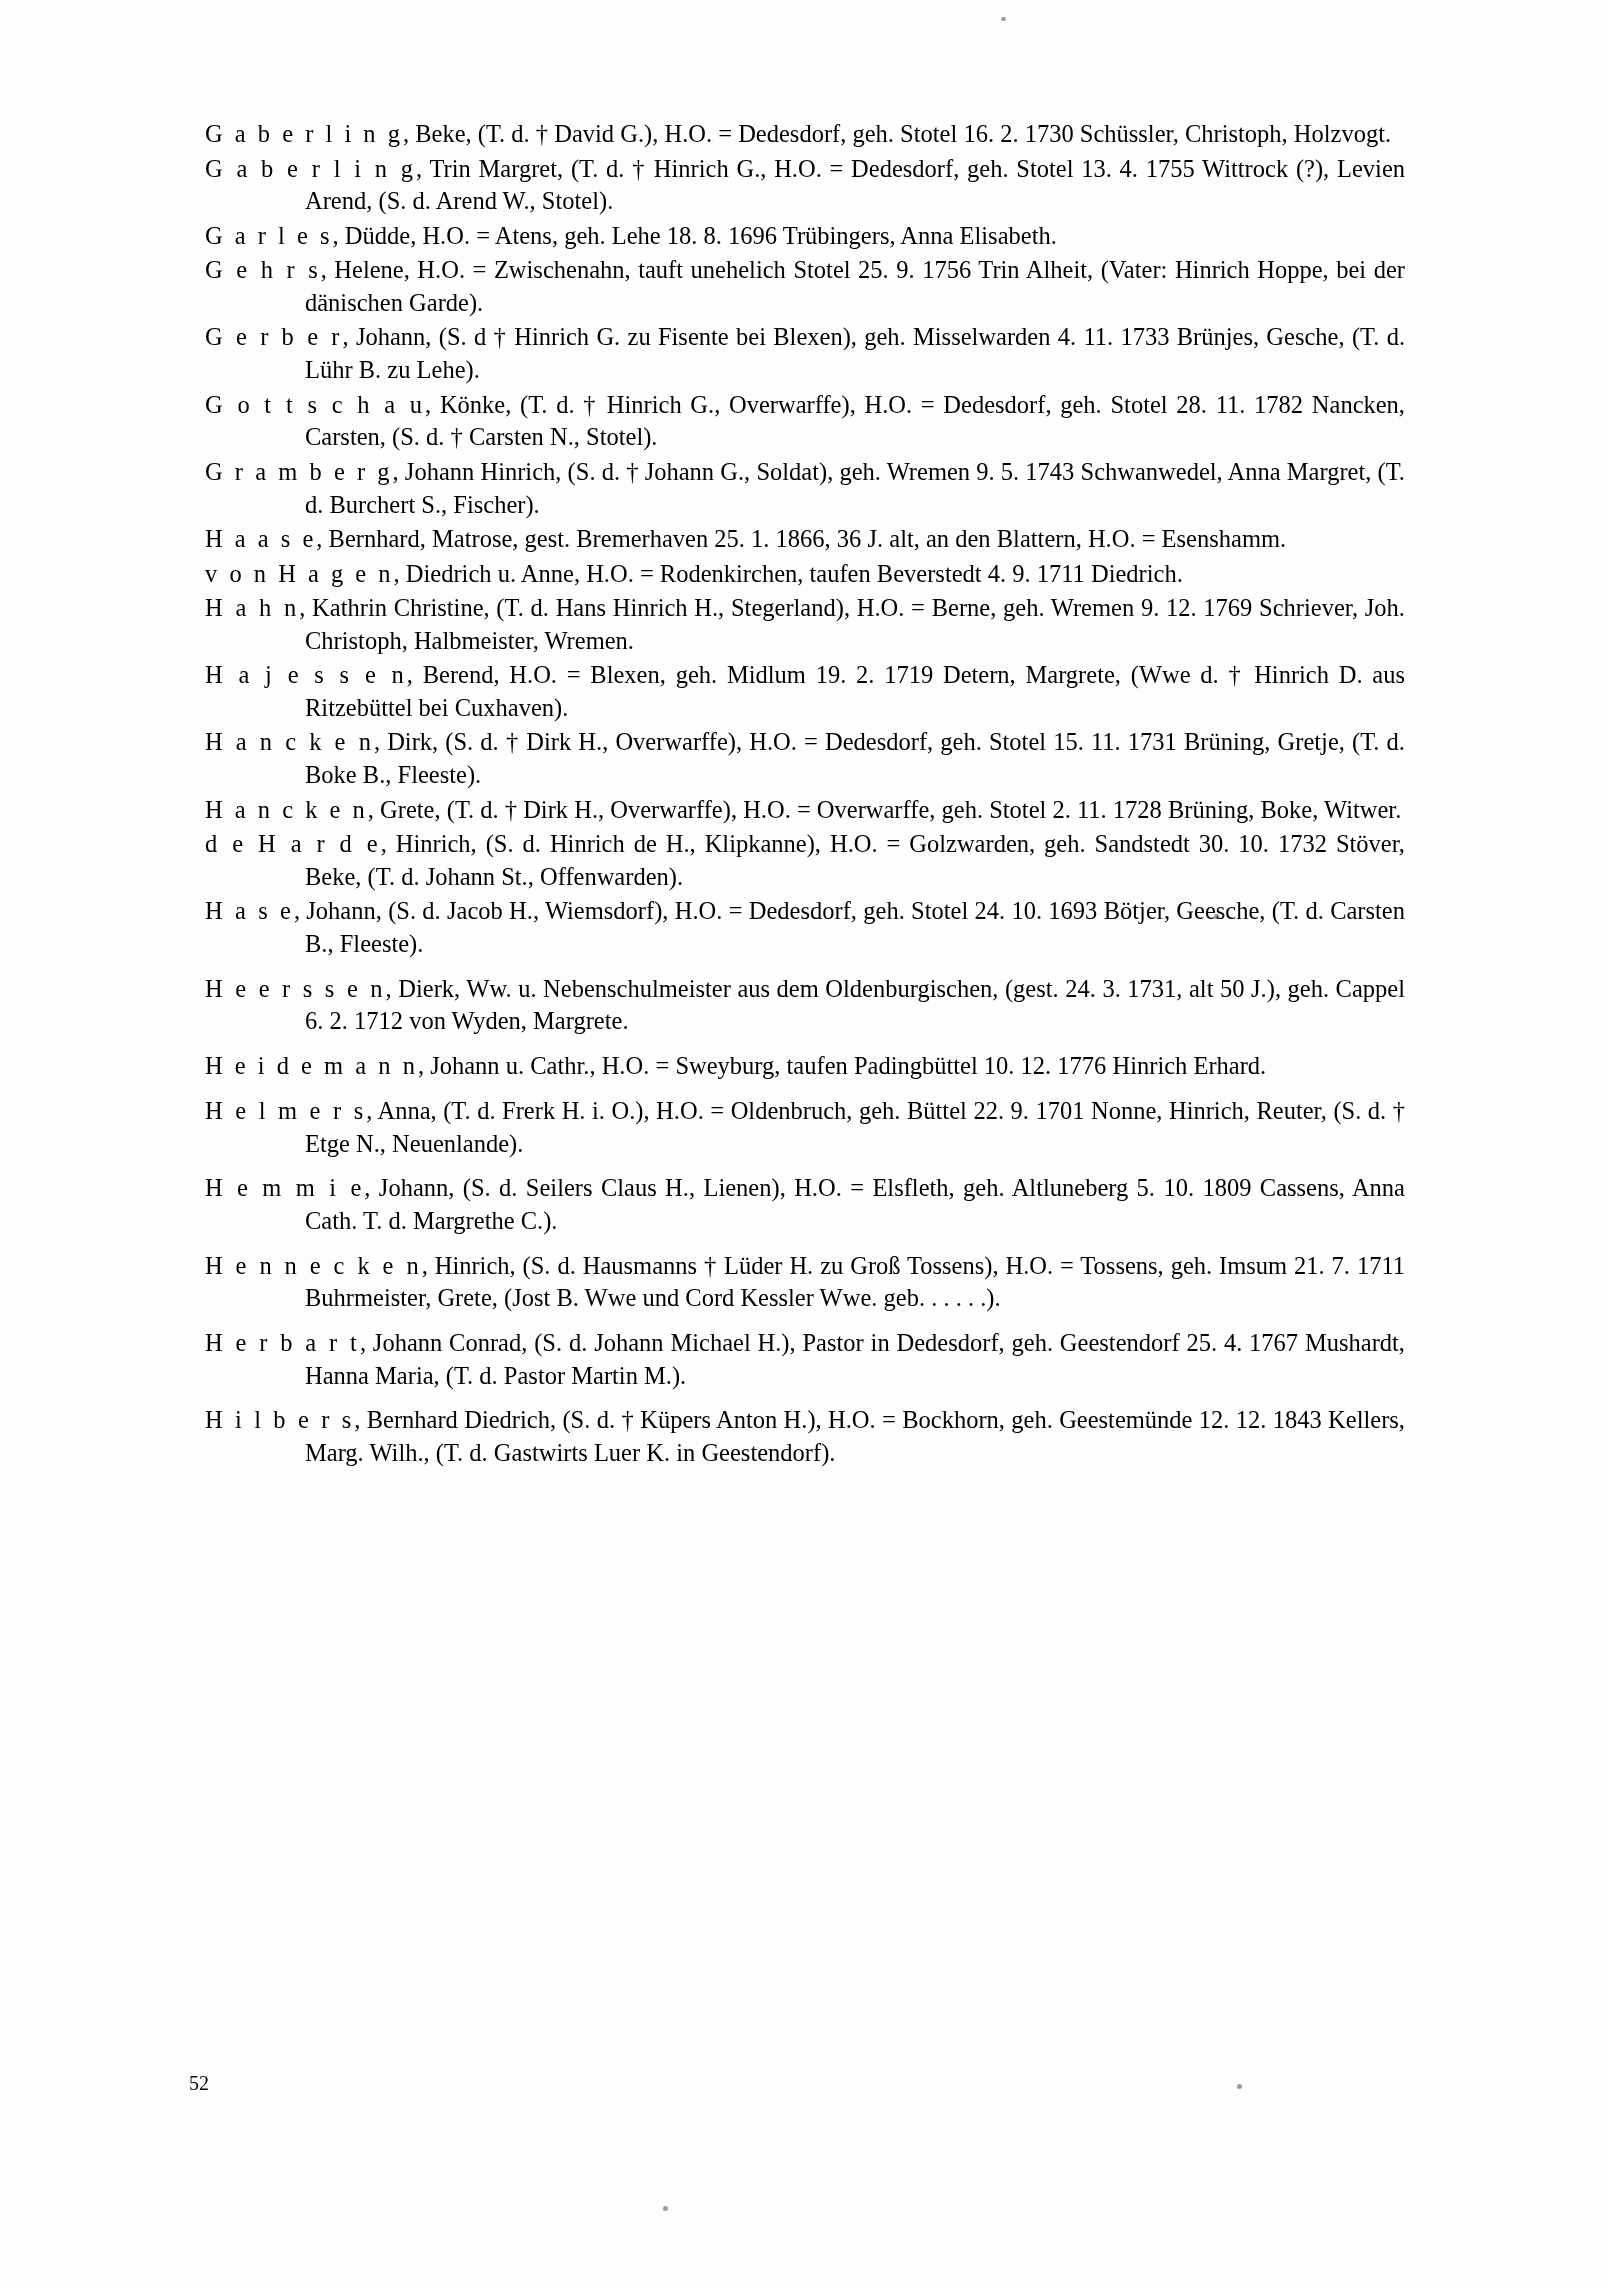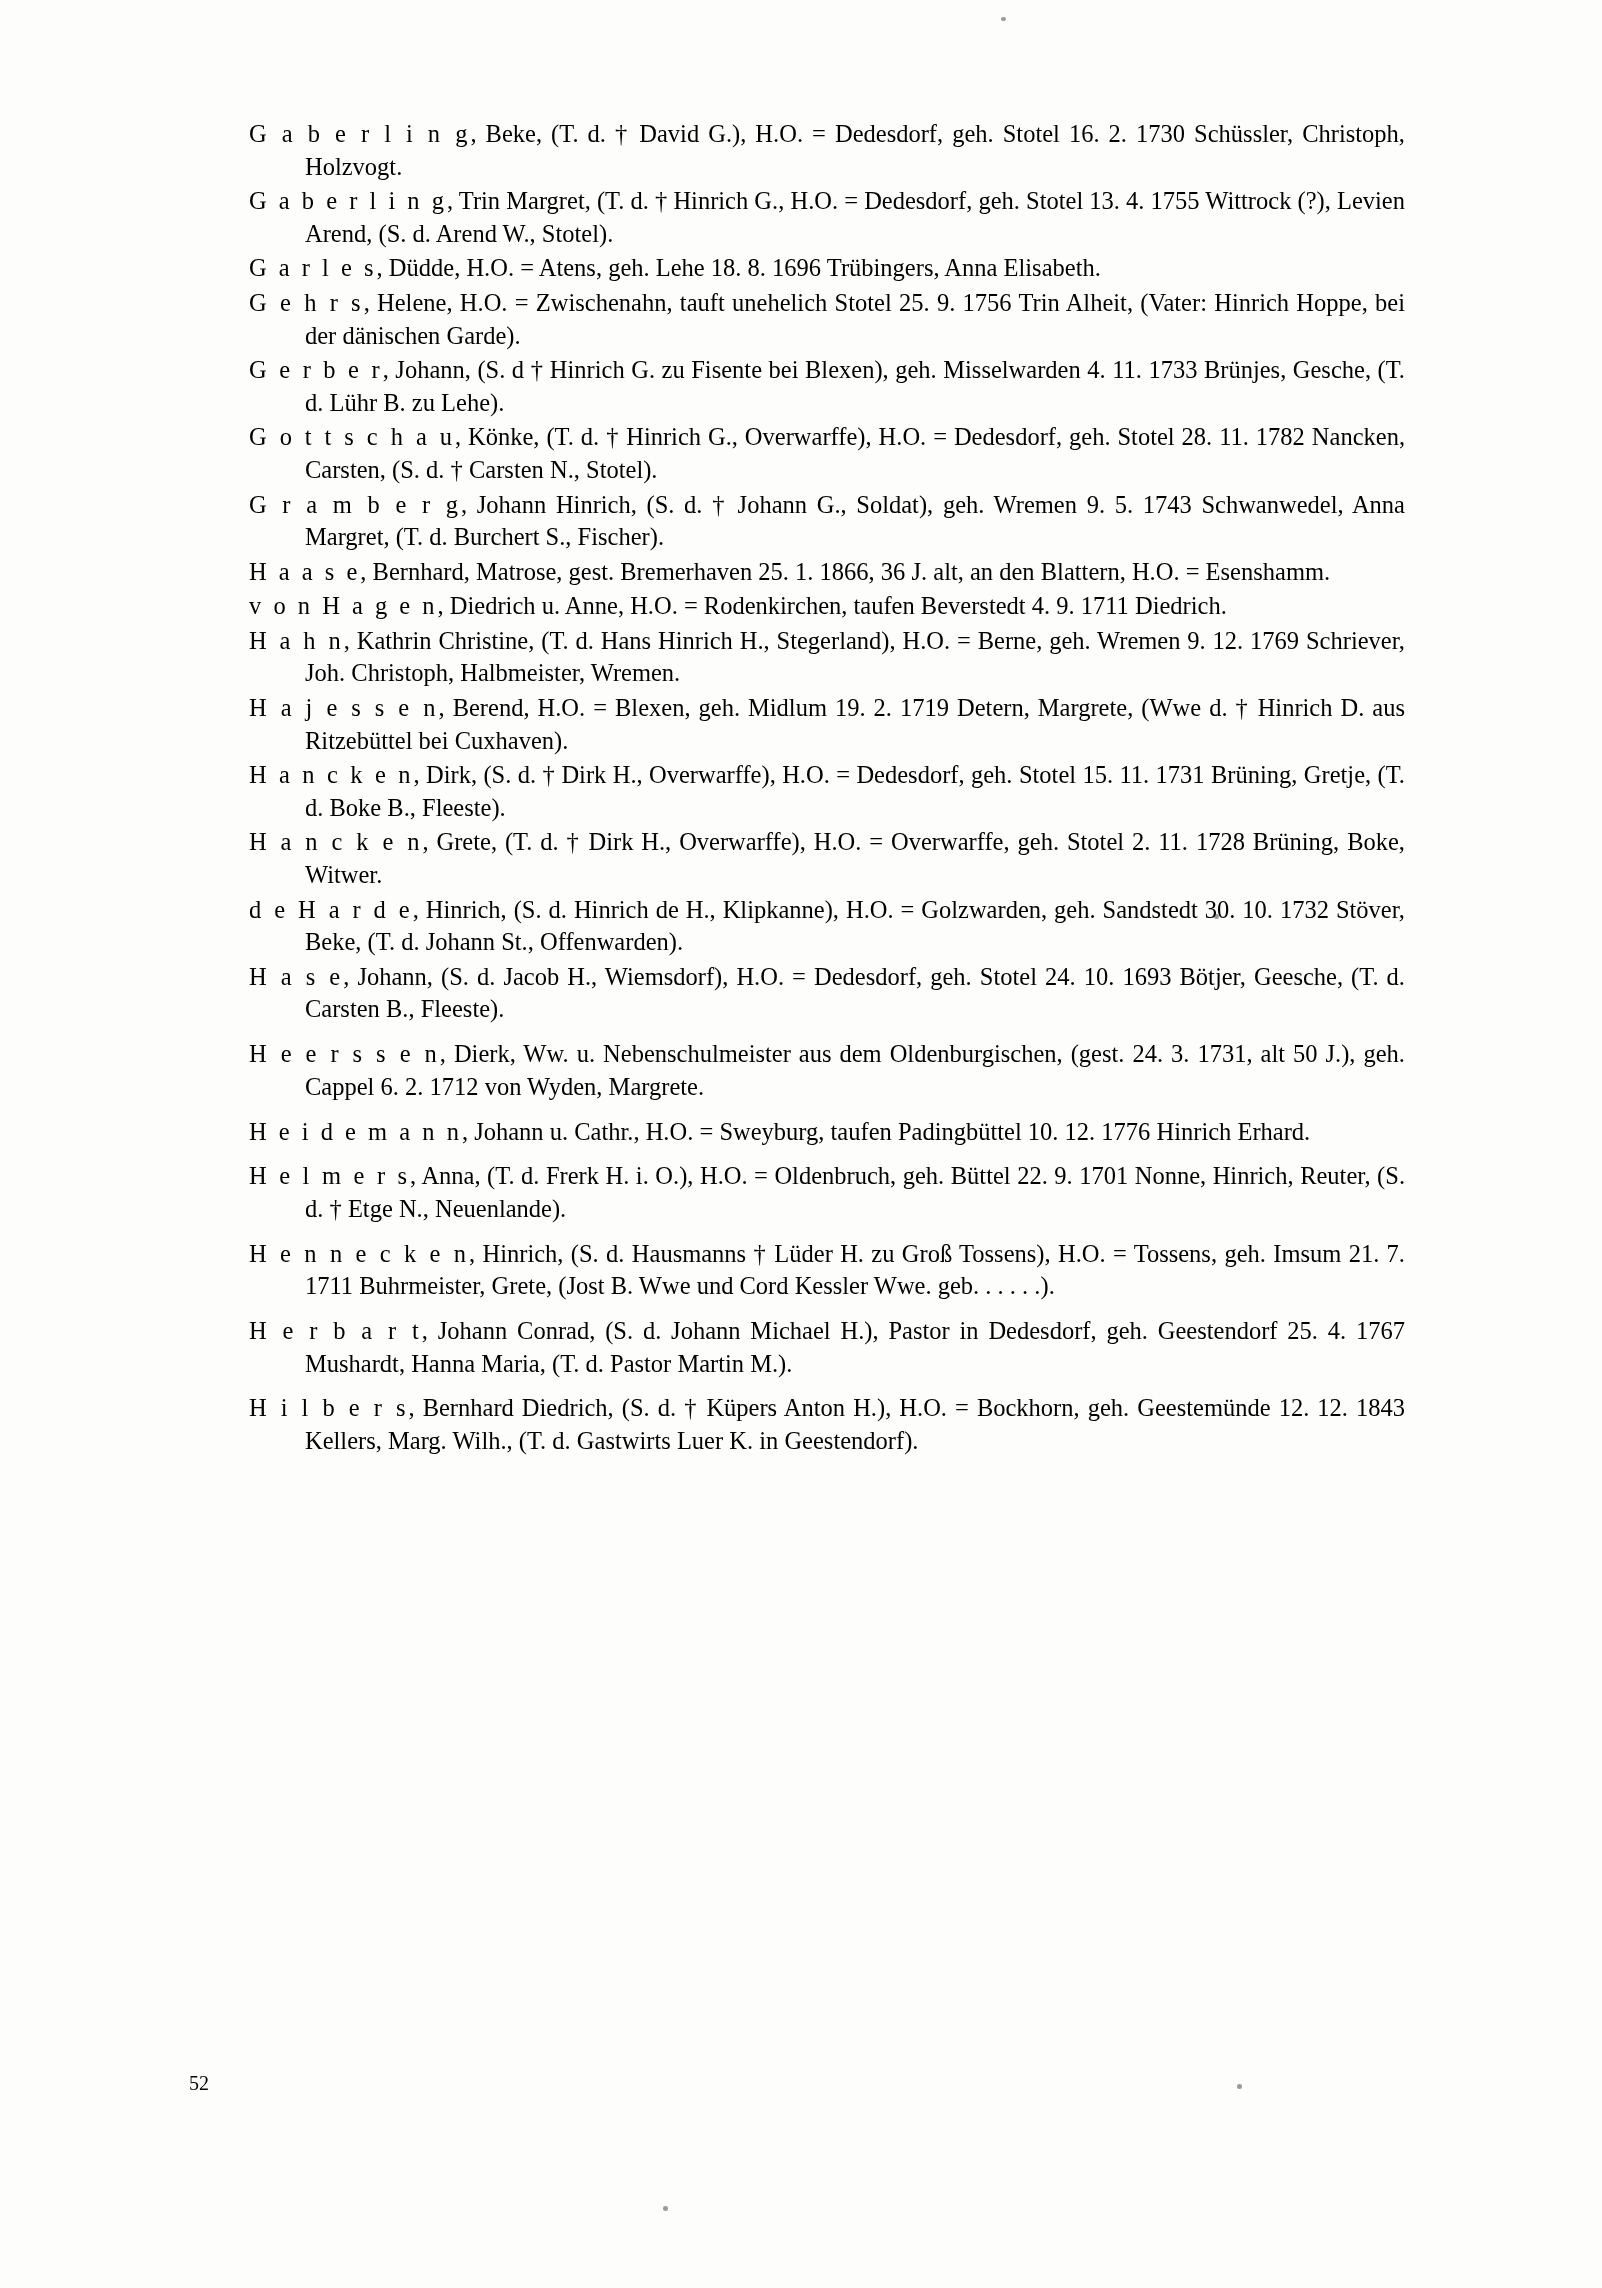--- a/index.html
+++ b/index.html
@@ -30,21 +30,20 @@
     margin: 0 0 1.8px 0;
     padding-left: 100px;
     text-indent: -100px;
     hyphens: manual;
   }
   .entry.gap {
     margin-top: 12px;
   }
   .headword {
     letter-spacing: 3px;
-    margin-left: 44px;
   }
   .page-number {
     position: absolute;
     left: 189px;
     top: 2072px;
     font-size: 20px;
     font-family: "Liberation Serif", "DejaVu Serif", serif;
   }
   .speck {
     position: absolute;
@@ -98,20 +97,21 @@
     <p class="entry"><span class="headword">d e   H a r d e</span><span>, Hinrich, (S. d. Hinrich de H., Klipkanne), H.O. = Golzwarden, geh. Sandstedt 30. 10. 1732 Stöver, Beke, (T. d. Johann St., Offenwarden).</span></p>
 
     <p class="entry"><span class="headword">H a s e</span><span>, Johann, (S. d. Jacob H., Wiemsdorf), H.O. = Dedesdorf, geh. Stotel 24. 10. 1693 Bötjer, Geesche, (T. d. Carsten B., Fleeste).</span></p>
 
     <p class="entry gap"><span class="headword">H e e r s s e n</span><span>, Dierk, Ww. u. Nebenschulmeister aus dem Oldenburgischen, (gest. 24. 3. 1731, alt 50 J.), geh. Cappel 6. 2. 1712 von Wyden, Margrete.</span></p>
 
     <p class="entry gap"><span class="headword">H e i d e m a n n</span><span>, Johann u. Cathr., H.O. = Sweyburg, taufen Padingbüttel 10. 12. 1776 Hinrich Erhard.</span></p>
 
     <p class="entry gap"><span class="headword">H e l m e r s</span><span>, Anna, (T. d. Frerk H. i. O.), H.O. = Oldenbruch, geh. Büttel 22. 9. 1701 Nonne, Hinrich, Reuter, (S. d. † Etge N., Neuenlande).</span></p>
 
+    <p class="entry gap"><span class="headword">H e m m i e</span><span>, Johann, (S. d. Seilers Claus H., Lienen), H.O. = Elsfleth, geh. Altluneberg 5. 10. 1809 Cassens, Anna Cath. T. d. Margrethe C.).</span></p>
 
     <p class="entry gap"><span class="headword">H e n n e c k e n</span><span>, Hinrich, (S. d. Hausmanns † Lüder H. zu Groß Tossens), H.O. = Tossens, geh. Imsum 21. 7. 1711 Buhrmeister, Grete, (Jost B. Wwe und Cord Kessler Wwe. geb. . . . . .).</span></p>
 
     <p class="entry gap"><span class="headword">H e r b a r t</span><span>, Johann Conrad, (S. d. Johann Michael H.), Pastor in Dedesdorf, geh. Geestendorf 25. 4. 1767 Mushardt, Hanna Maria, (T. d. Pastor Martin M.).</span></p>
 
     <p class="entry gap"><span class="headword">H i l b e r s</span><span>, Bernhard Diedrich, (S. d. † Küpers Anton H.), H.O. = Bockhorn, geh. Geestemünde 12. 12. 1843 Kellers, Marg. Wilh., (T. d. Gastwirts Luer K. in Geestendorf).</span></p>
 
   </div>
 
   <div class="page-number">52</div>

